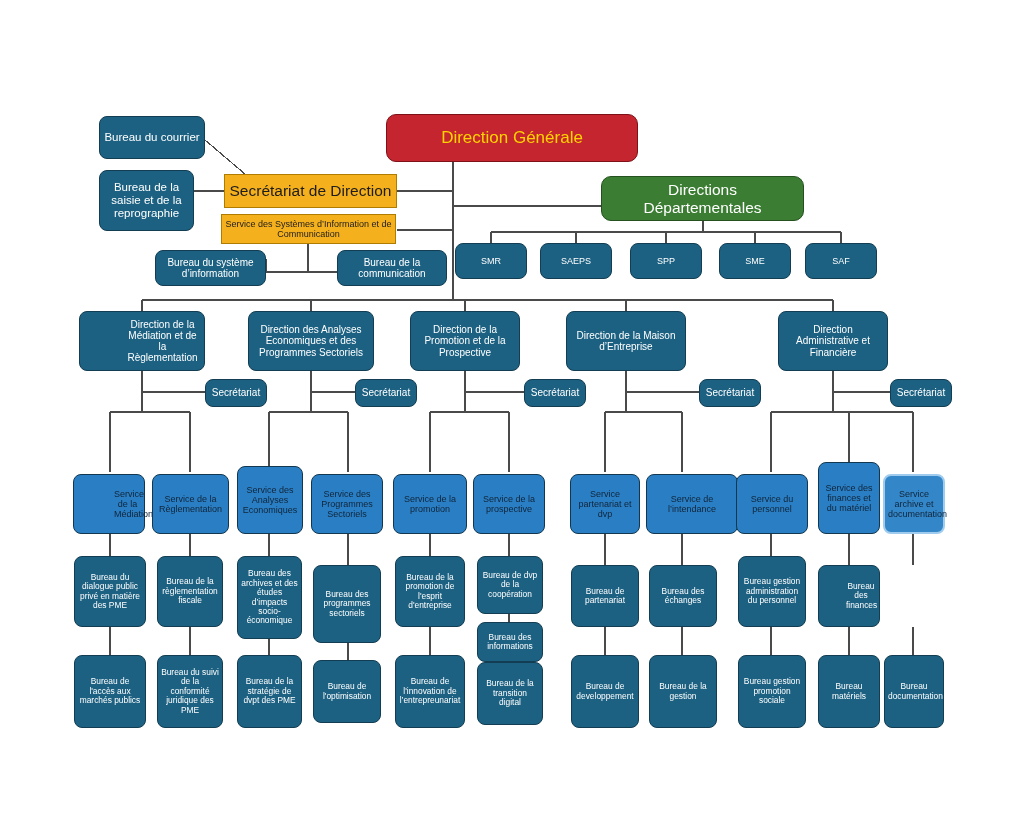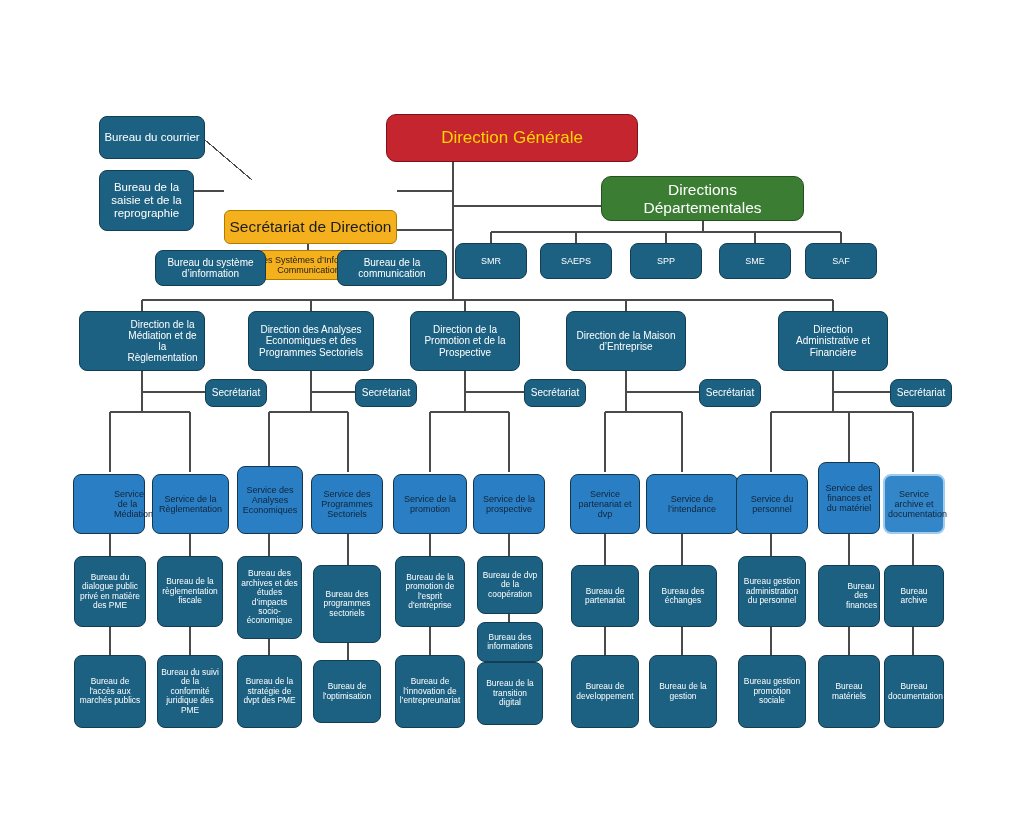--- a/index.html
+++ b/index.html
@@ -49,22 +49,21 @@
   .c-green{
     background:#3b7d33;
     border-color:#24511f;
     color:#ffffff;
     border-radius:10px;
   }
   .c-amber{
     background:#f5b01d;
     border-color:#b07c00;
     color:#1d1d1d;
-    border-radius:6px;
-    margin-top:36px;
+    border-radius:0;
   }
   .c-dark{
     background:#1c6182;
     border-color:#123d52;
     color:#ffffff;
   }
   .c-bright{
     background:#2a7fc4;
     border-color:#12374f;
     color:#10243a;
@@ -331,23 +330,20 @@
   </div>
   <div class="node c-dark t-xxs" style="left:649px;top:565px;width:68px;height:62px;">
     <span>Bureau des échanges</span>
   </div>
   <div class="node c-dark t-xxs" style="left:738px;top:556px;width:68px;height:71px;">
     <span>Bureau gestion administration du personnel</span>
   </div>
   <div class="node c-dark t-xxs" style="left:818px;top:565px;width:62px;height:62px;padding-left:27px;">
     <span>Bureau des finances</span>
   </div>
-  <div class="node c-dark t-xxs" style="left:884px;top:565px;width:60px;height:62px;">
-    <span>Bureau archive</span>
-  </div>
 
   <div class="node c-dark t-xxs" style="left:74px;top:655px;width:72px;height:73px;">
     <span>Bureau de l'accès aux marchés publics</span>
   </div>
   <div class="node c-dark t-xxs" style="left:157px;top:655px;width:66px;height:73px;">
     <span>Bureau du suivi de la conformité juridique des PME</span>
   </div>
   <div class="node c-dark t-xxs" style="left:237px;top:655px;width:65px;height:73px;">
     <span>Bureau de la stratégie de dvpt des PME</span>
   </div>

